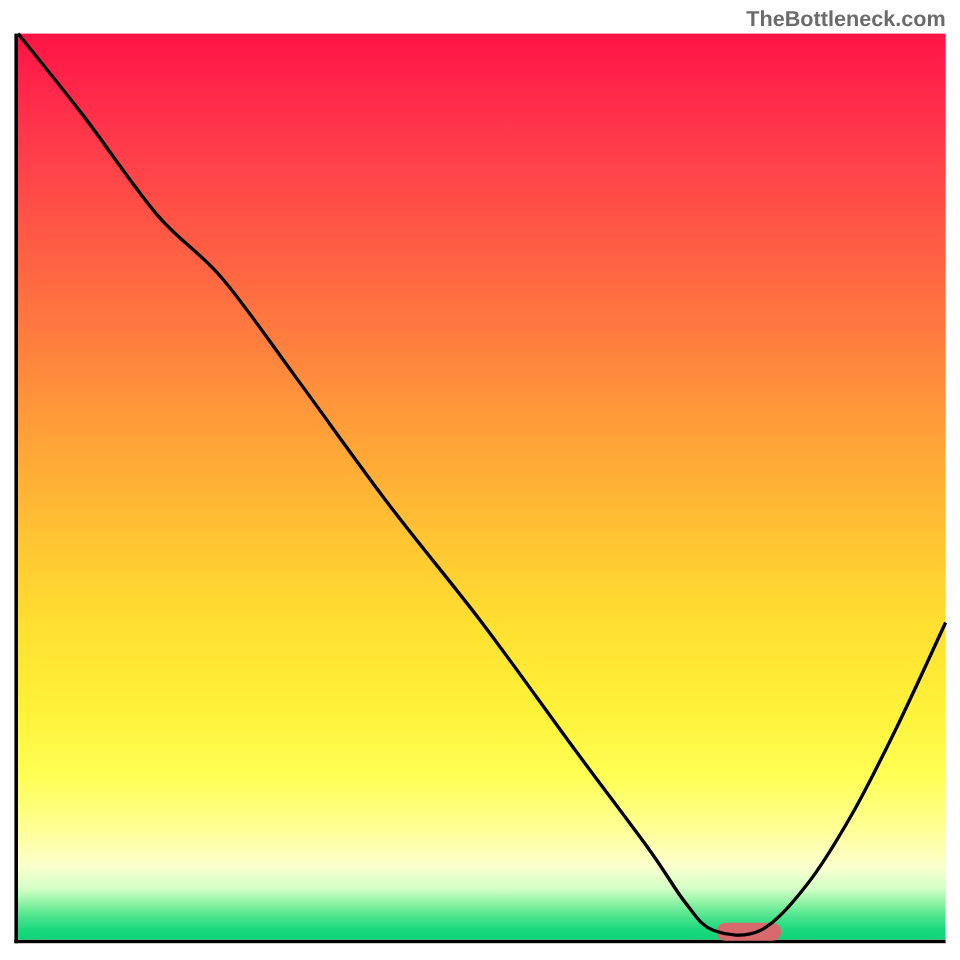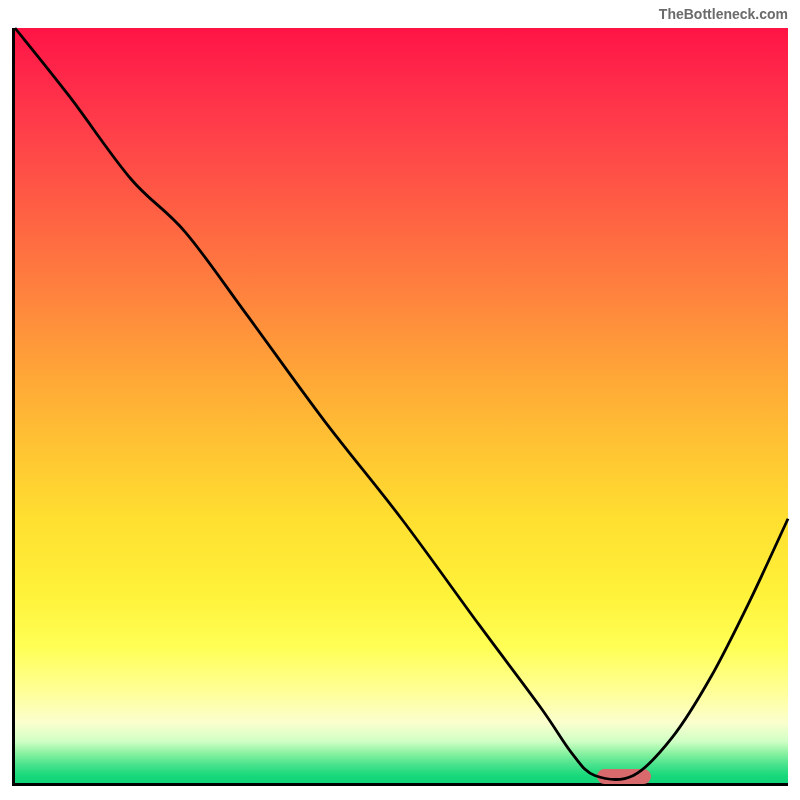--- a/index.html
+++ b/index.html
@@ -7,21 +7,21 @@
     width: 800px;
     height: 800px;
     background: #fff;
     position: relative;
     font-family: Arial, sans-serif;
   }
   .watermark {
     position: absolute;
     top: 6px;
     right: 12px;
-    font-size: 14px;
+    font-size: 18px;
     font-weight: bold;
     color: #6b6b6b;
     z-index: 10;
   }
   .plot-area {
     position: absolute;
     left: 12px;
     top: 28px;
     width: 776px;
     height: 758px;

